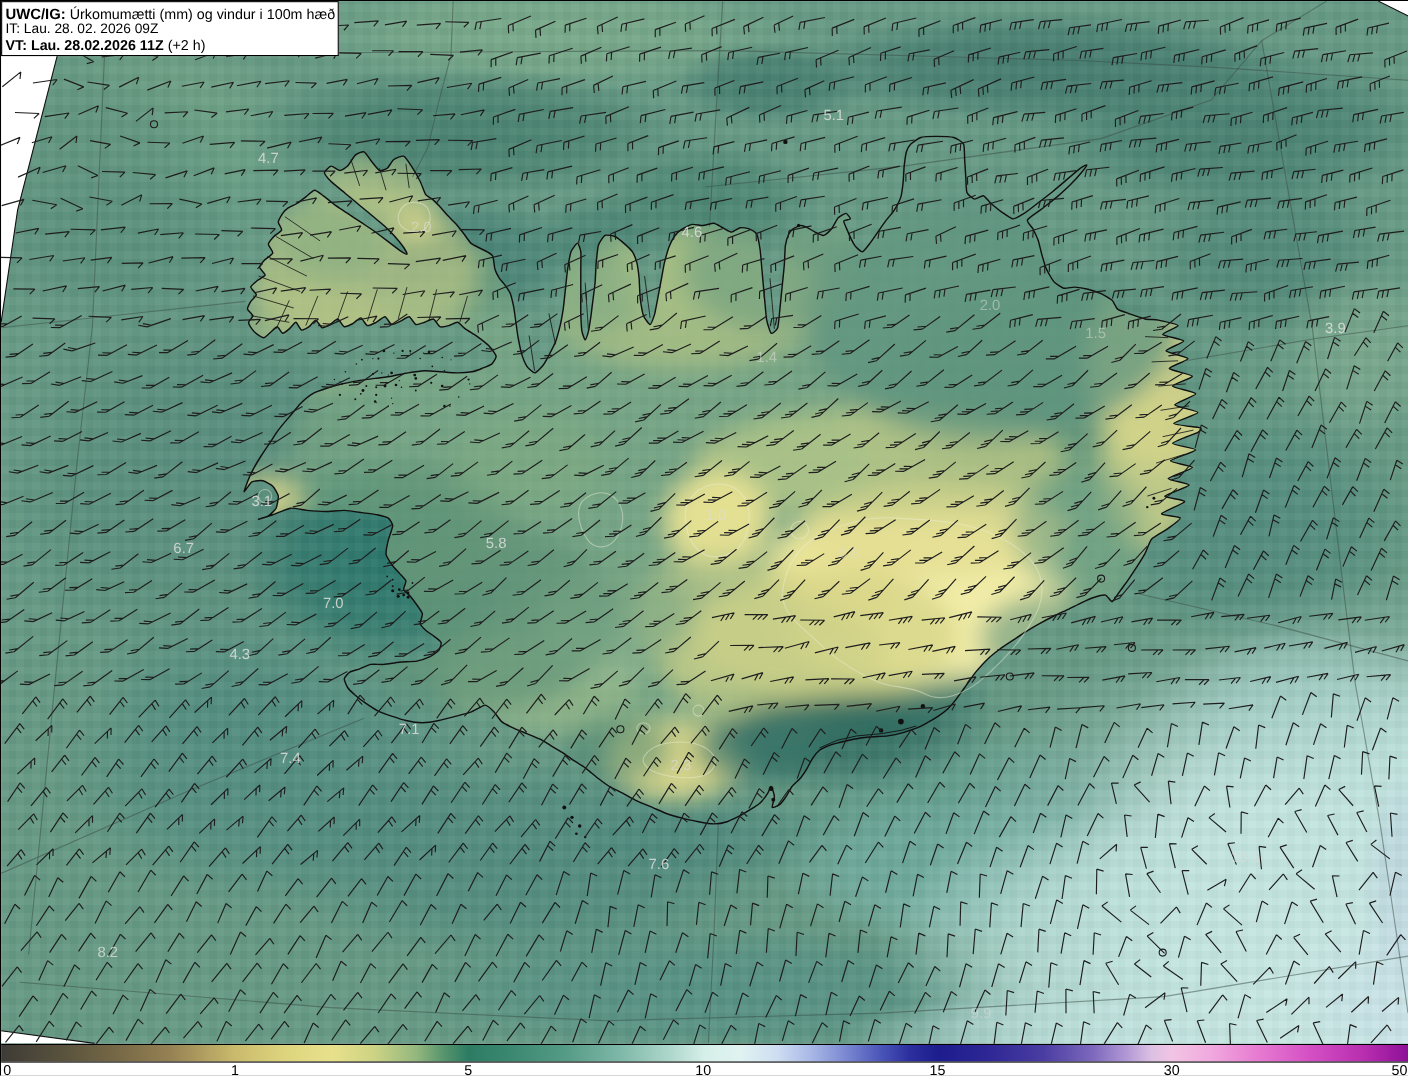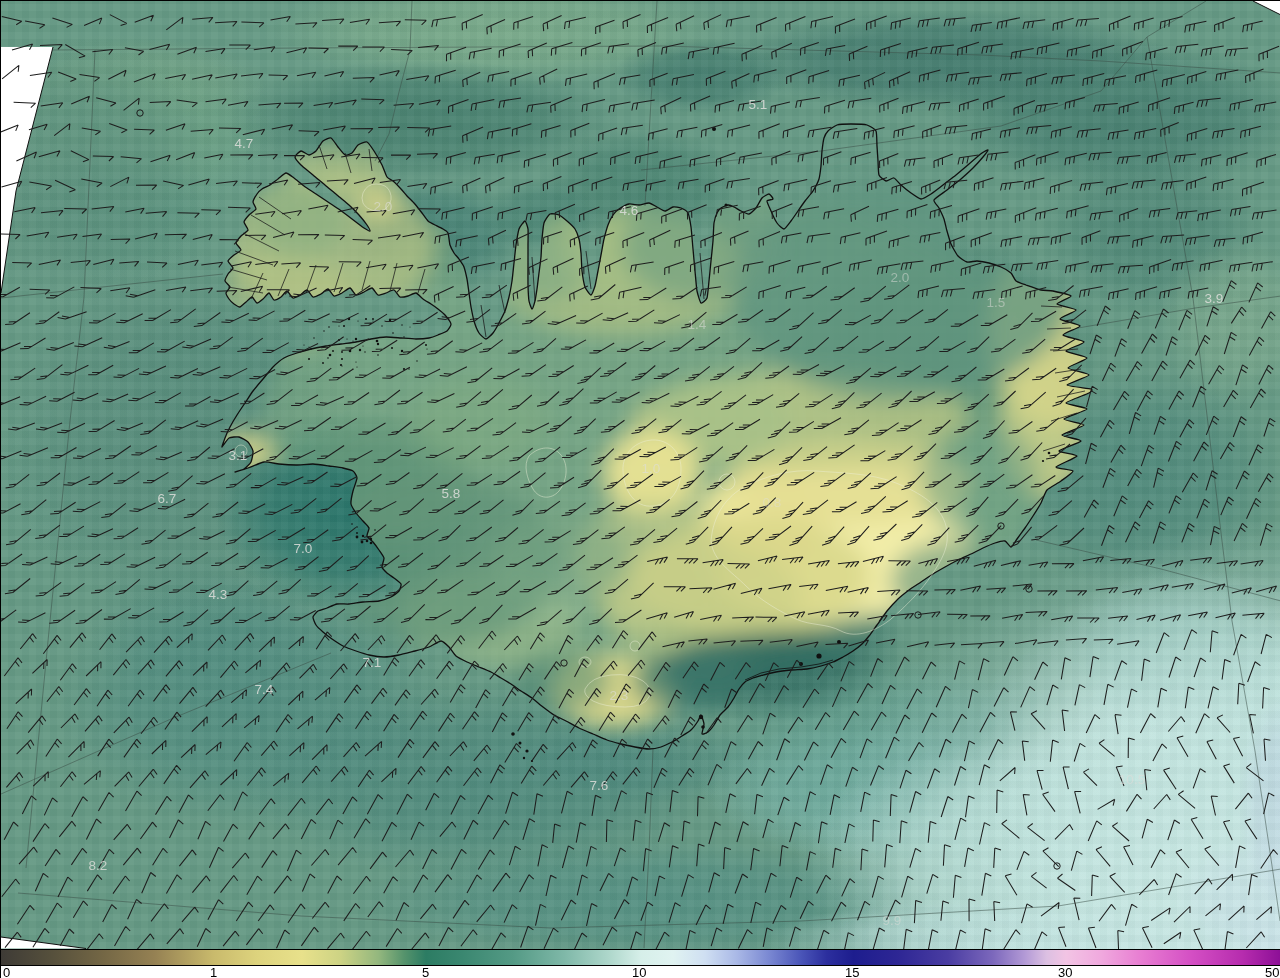--- a/index.html
+++ b/index.html
@@ -227,20 +227,21 @@
       <text x="302" y="552" text-anchor="middle" font-size="13.5" fill="#dededa" fill-opacity="0.85" font-family="Liberation Sans, sans-serif">7.0</text>
       <text x="217" y="598" text-anchor="middle" font-size="13.5" fill="#dededa" fill-opacity="0.85" font-family="Liberation Sans, sans-serif">4.3</text>
       <text x="371" y="666" text-anchor="middle" font-size="13.5" fill="#dededa" fill-opacity="0.85" font-family="Liberation Sans, sans-serif">7.1</text>
       <text x="263" y="693" text-anchor="middle" font-size="13.5" fill="#dededa" fill-opacity="0.85" font-family="Liberation Sans, sans-serif">7.4</text>
       <text x="618" y="699" text-anchor="middle" font-size="13.5" fill="#dededa" fill-opacity="0.6" font-family="Liberation Sans, sans-serif">2.3</text>
       <text x="598" y="789" text-anchor="middle" font-size="13.5" fill="#dededa" fill-opacity="0.85" font-family="Liberation Sans, sans-serif">7.6</text>
       <text x="97" y="869" text-anchor="middle" font-size="13.5" fill="#dededa" fill-opacity="0.8" font-family="Liberation Sans, sans-serif">8.2</text>
       <text x="1131" y="783" text-anchor="middle" font-size="13.5" fill="#dededa" fill-opacity="0.6" font-family="Liberation Sans, sans-serif">10.5</text>
       <text x="891" y="924" text-anchor="middle" font-size="13.5" fill="#dededa" fill-opacity="0.5" font-family="Liberation Sans, sans-serif">9.9</text>
 </svg>
+<div id="infobox"><span class="t">UWC/IG:</span> Úrkomumætti (mm) og vindur i 100m hæð<br><span class="s">IT: Lau. 28. 02. 2026 09Z</span><br><b>VT: Lau. 28.02.2026 11Z</b> (+2 h)</div>
 <div id="legend">
   <div id="lbar"></div>
   <div id="llab">
     <span style="left:2px">0</span>
     <span style="left:209px">1</span>
     <span style="left:421px">5</span>
     <span style="left:631px">10</span>
     <span style="left:844px">15</span>
     <span style="left:1057px">30</span>
     <span style="left:1264px">50</span>

